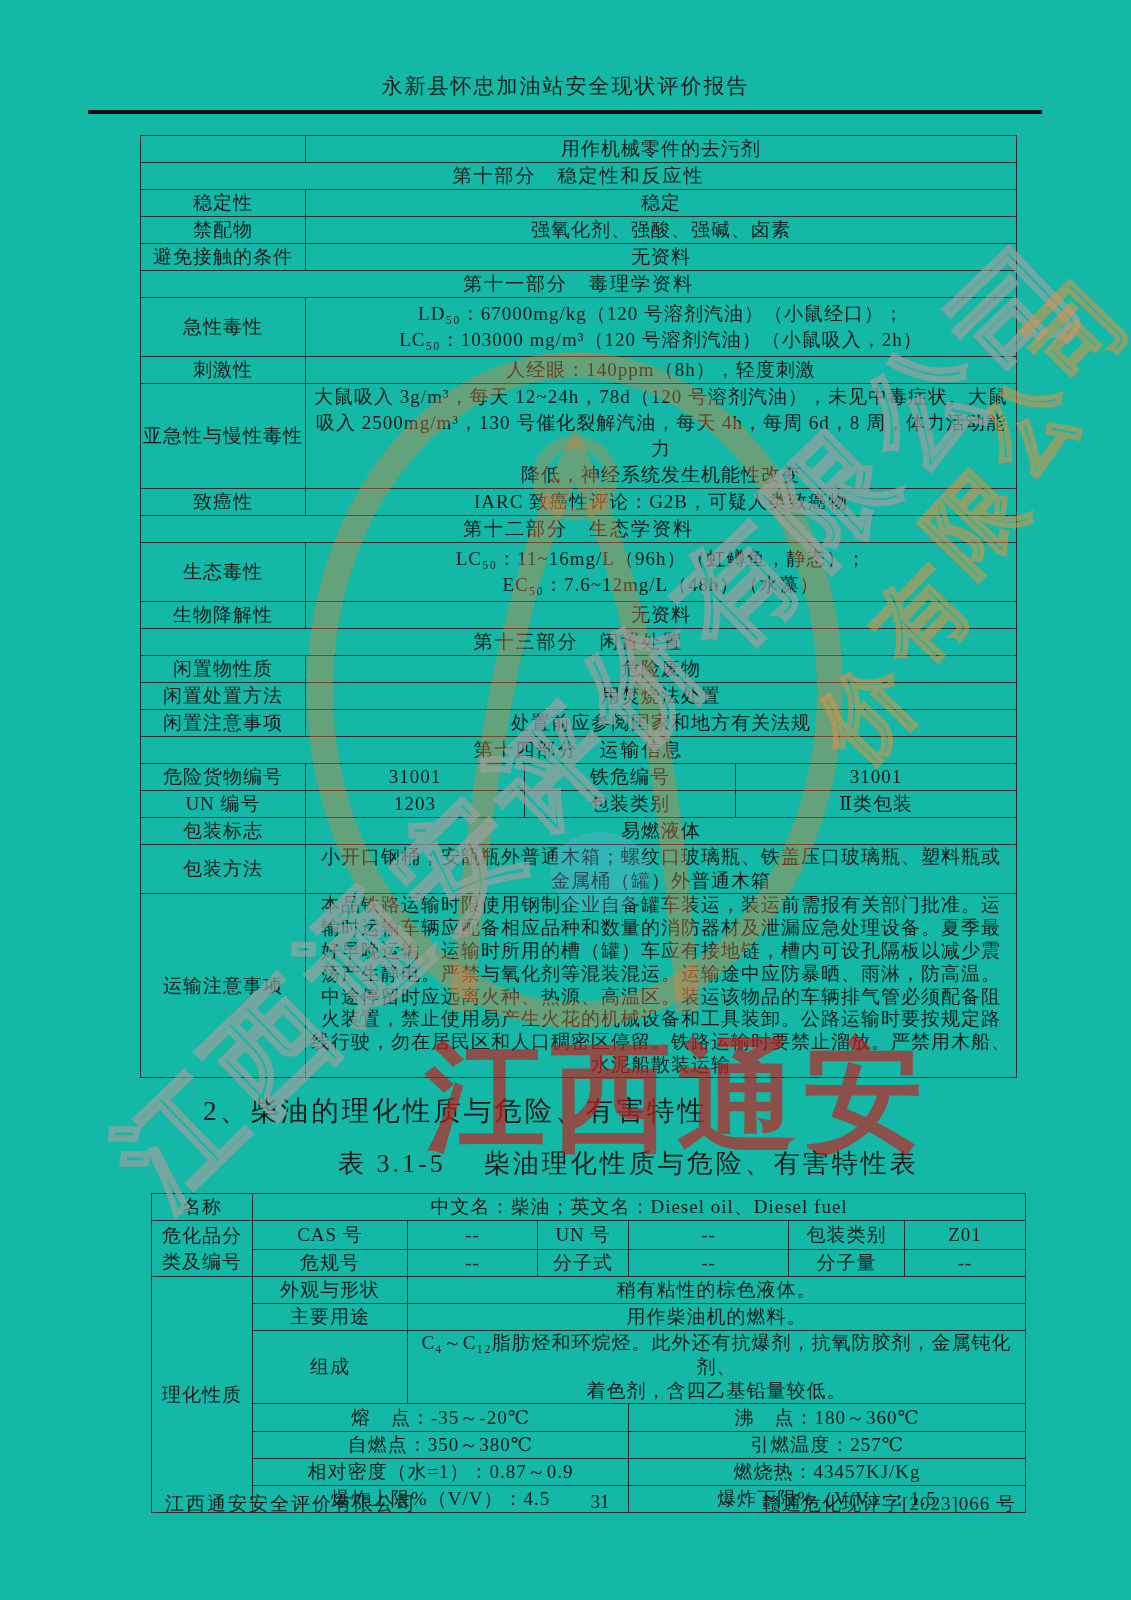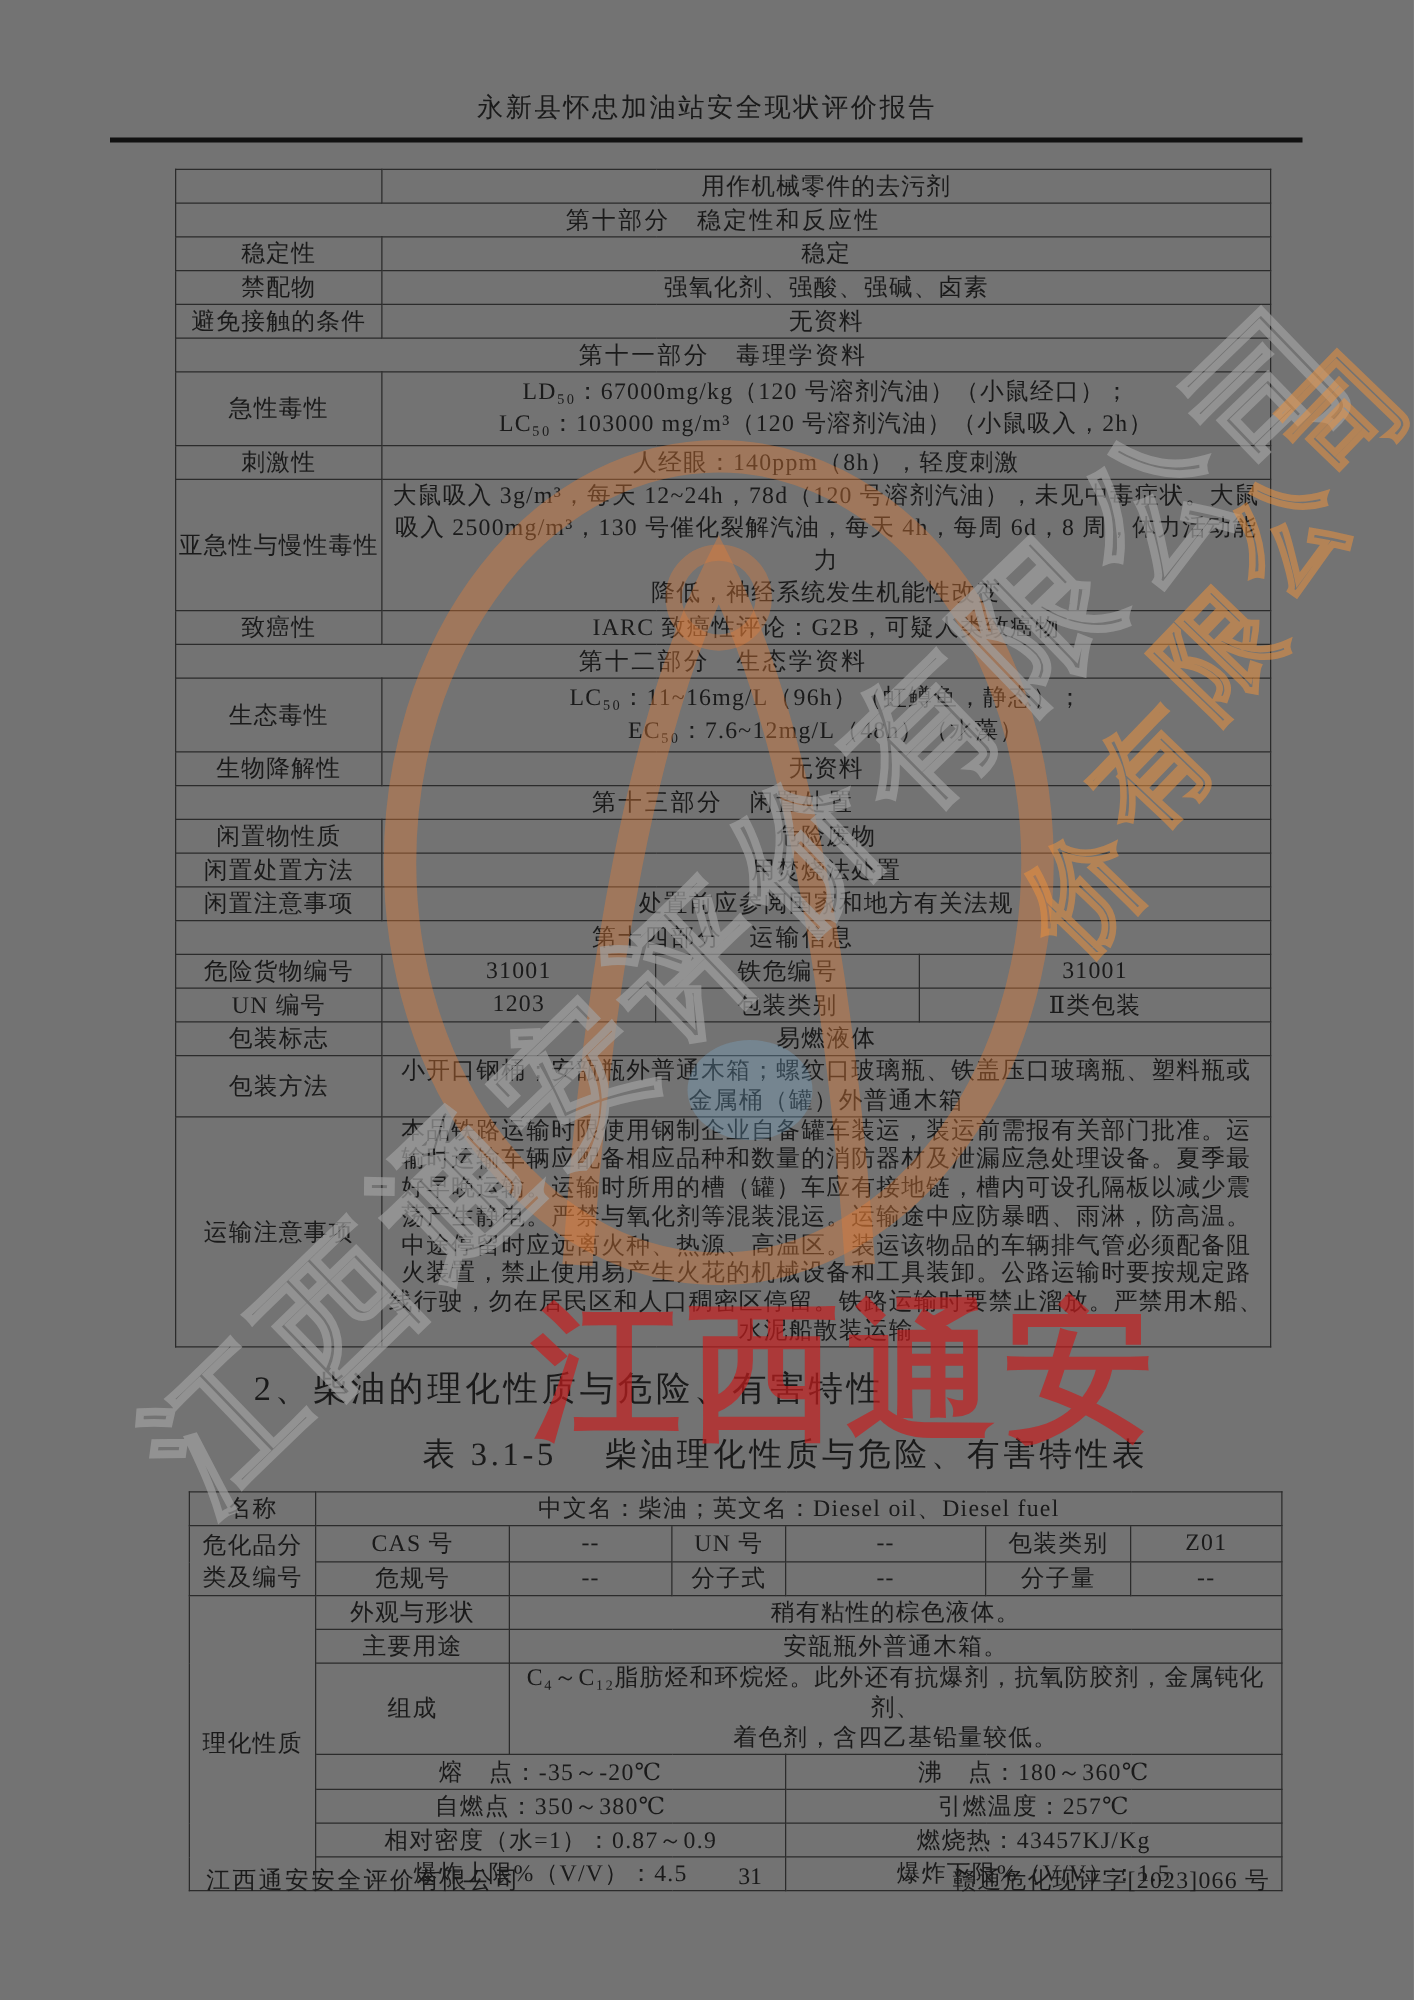--- a/index.html
+++ b/index.html
@@ -1,16 +1,16 @@
 <!DOCTYPE html>
 <html><head>
 <meta charset="utf-8">
 <style>
   html,body{margin:0;padding:0;background:#888;}
-  .page{position:relative;width:1131px;height:1600px;background:#737373;overflow:hidden;
+  .page{position:relative;width:1131px;height:1600px;background:#14b8a6;overflow:hidden;
         font-family:"Liberation Serif","DejaVu Serif",serif;color:#1a1a1a;margin:0 auto;}
   
   .hdr-title{position:absolute;top:72px;left:0;width:100%;text-align:center;
              font-size:21px;letter-spacing:2px;}
   .hdr-rule{position:absolute;top:110px;left:88px;width:954px;height:4px;background:#111;}
   
   table{border-collapse:collapse;table-layout:fixed;background:transparent;}
   .t1{position:absolute;left:140px;top:135px;width:876px;z-index:1;}
   .t2{position:absolute;left:151px;top:1193px;width:874px;z-index:1;}
   td{border:1.5px solid #2b2b2b;text-align:center;vertical-align:middle;
@@ -206,21 +206,21 @@
       <td>分子量</td>
       <td>--</td>
     </tr>
     <tr class="sr3">
       <td rowspan="7">理化性质</td>
       <td>外观与形状</td>
       <td colspan="5">稍有粘性的棕色液体。</td>
     </tr>
     <tr class="sr4">
       <td>主要用途</td>
-      <td colspan="5">安瓿瓶外普通木箱。</td>
+      <td colspan="5">用作柴油机的燃料。</td>
     </tr>
     <tr class="sr5">
       <td>组成</td>
       <td colspan="5">
         <div class="ln24">C₄～C₁₂脂肪烃和环烷烃。此外还有抗爆剂，抗氧防胶剂，金属钝化剂、</div>
         <div class="ln24">着色剂，含四乙基铅量较低。</div>
       </td>
     </tr>
     <tr class="sr6">
       <td colspan="3">熔　点：-35～-20℃</td>

